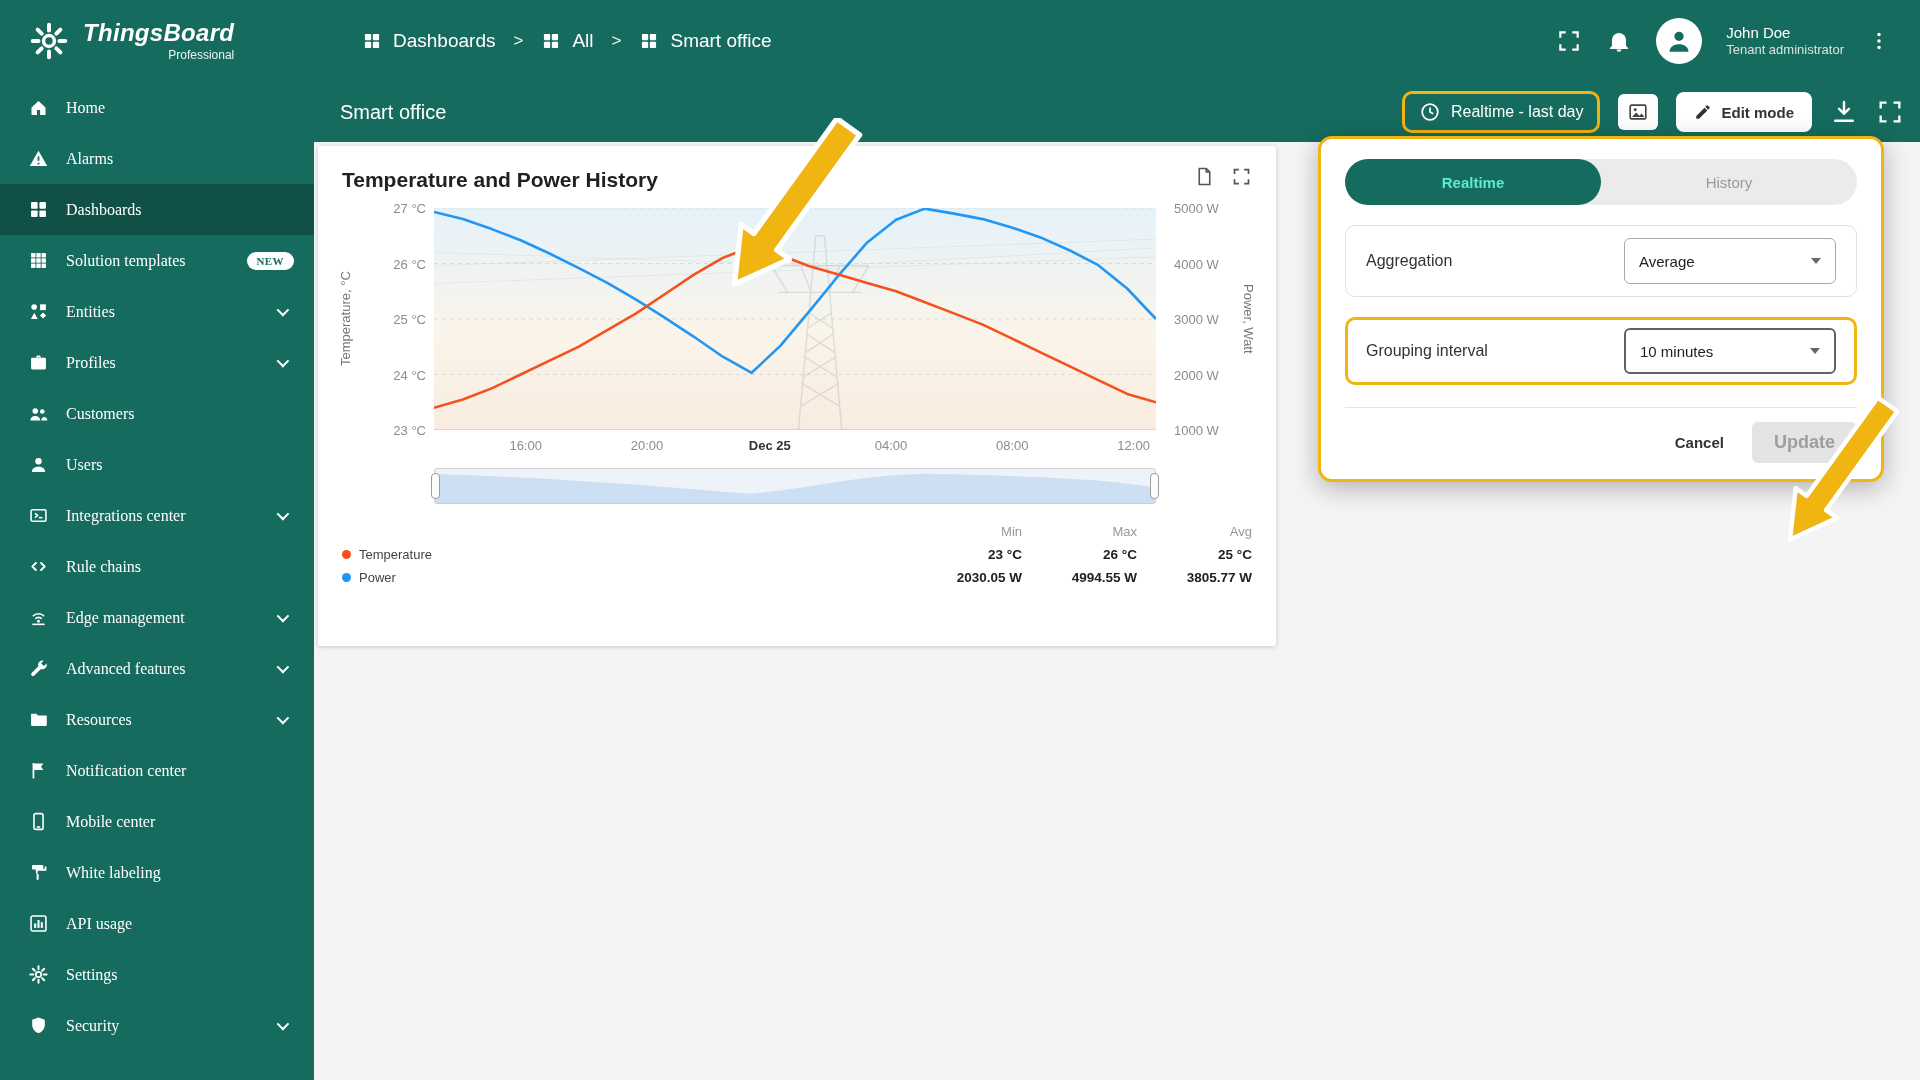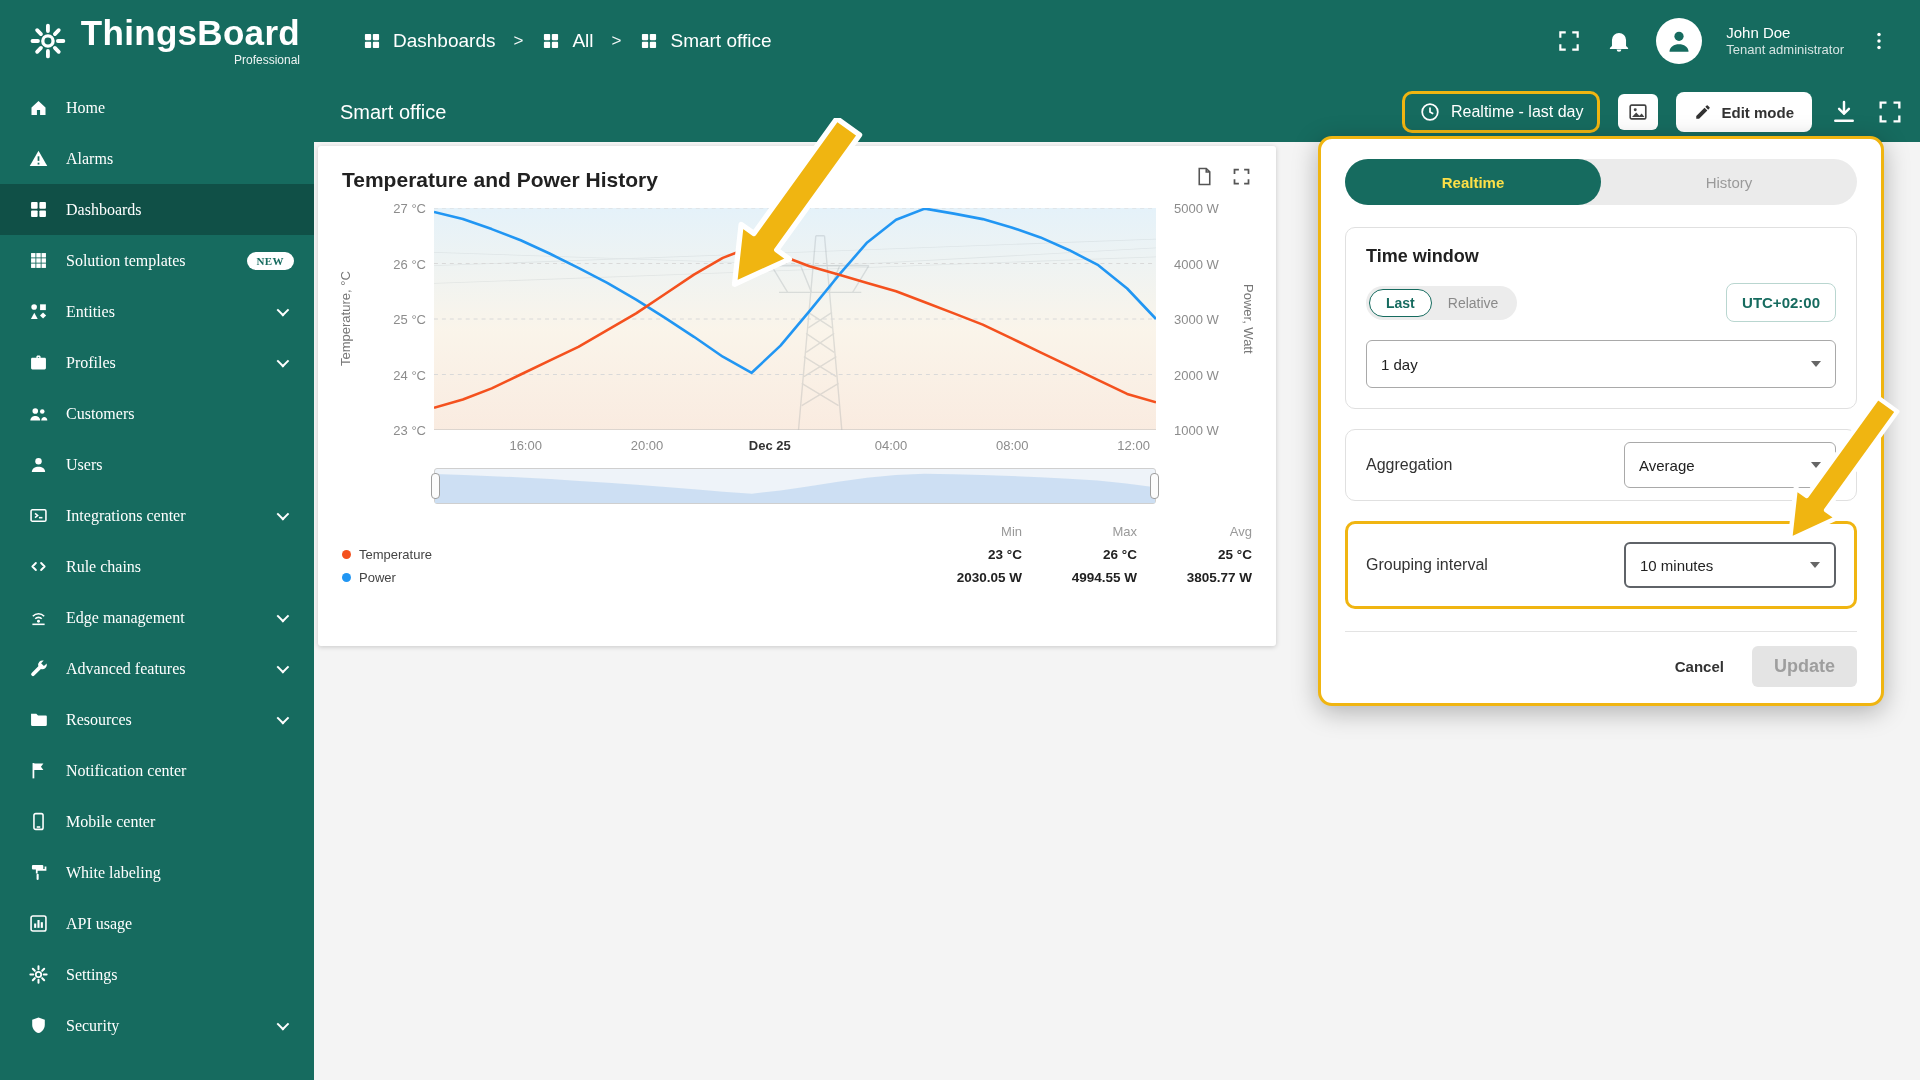--- a/index.html
+++ b/index.html
@@ -8,21 +8,21 @@
     --ink:#212121;
   }
   *{box-sizing:border-box;margin:0;padding:0;}
   html,body{width:1920px;height:1080px;overflow:hidden;}
   body{font-family:"Liberation Sans","DejaVu Sans",sans-serif;background:#f4f4f4;position:relative;color:var(--ink);}
 
   
   .header{position:absolute;top:0;left:0;width:1920px;height:82px;background:var(--teal);display:flex;align-items:center;color:#fff;z-index:20;}
   .logo{display:flex;align-items:center;gap:13px;padding-left:28px;width:300px;}
   .logo-text{display:flex;flex-direction:column;align-items:flex-end;}
-  .logo-title{font-size:35px;font-weight:600;letter-spacing:.3px;line-height:1;}
+  .logo-title{font-size:24px;font-weight:600;letter-spacing:.3px;line-height:1;font-style:italic;}
   .logo-sub{font-size:12px;opacity:.92;margin-top:3px;}
   .breadcrumb{display:flex;align-items:center;gap:18px;margin-left:62px;font-size:19px;}
   .bc-item{display:flex;align-items:center;gap:11px;cursor:pointer;}
   .bc-sep{font-size:17px;opacity:.95;}
   .header-right{margin-left:auto;display:flex;align-items:center;gap:24px;padding-right:30px;}
   .hicon{width:26px;height:26px;color:#fff;cursor:pointer;}
   .avatar{width:46px;height:46px;border-radius:50%;background:#fff;display:flex;align-items:center;justify-content:center;color:var(--teal);cursor:pointer;}
   .avatar svg{width:30px;height:30px;}
   .user-meta{line-height:1.3;}
   .user-name{font-size:15px;}
@@ -86,35 +86,35 @@
   .legend{display:grid;grid-template-columns:1fr 115px 115px 115px;row-gap:8px;margin-top:14px;font-size:13px;align-items:center;}
   .lh{color:#999;text-align:right;}
   .lval{font-weight:700;color:#222;text-align:right;font-size:13.5px;}
   .lname{display:flex;align-items:center;gap:8px;color:#444;cursor:pointer;}
   .legend-dot{width:9px;height:9px;border-radius:50%;background:#999;}
 
   
   .panel{position:absolute;left:1318px;top:136px;width:566px;background:#fff;border:3px solid var(--gold);border-radius:14px;box-shadow:0 6px 26px rgba(0,0,0,.28);padding:20px 24px 16px;z-index:50;}
   .tabs{display:flex;background:#ebebeb;border-radius:24px;height:46px;align-items:stretch;}
   .tab{flex:1;font-size:15px;color:#9a9a9a;display:flex;align-items:center;justify-content:center;border-radius:24px;cursor:pointer;}
-  .tab.active{background:var(--teal);color:#fde047;font-weight:600;}
+  .tab.active{background:var(--teal);color:#5eead4;font-weight:600;}
   .tw-box{border:1px solid #e0e0e0;border-radius:10px;margin-top:22px;padding:18px 20px 20px;}
   .tw-title{font-size:18px;font-weight:700;color:#212121;}
   .tw-row{display:flex;align-items:center;justify-content:space-between;margin-top:16px;}
   .seg{display:flex;align-items:center;background:#ececec;border-radius:20px;padding:3px;}
   .seg-opt{font-size:14px;color:#8a8a8a;padding:6px 16px;border-radius:17px;cursor:pointer;}
   .seg-opt.sel{background:#fff;border:1.5px solid var(--teal);color:var(--teal);font-weight:600;padding:5px 16px;}
   .tz-btn{border:1px solid #b9d6d0;color:var(--teal);font-weight:700;font-size:15px;border-radius:8px;padding:10px 15px;background:#fff;cursor:pointer;}
   .select{display:flex;align-items:center;justify-content:space-between;border:1px solid #a9a9a9;border-radius:6px;height:48px;padding:0 14px;font-size:15px;color:#222;cursor:pointer;background:#fff;}
   .select.full{margin-top:18px;}
   .caret{width:0;height:0;border-left:5.5px solid transparent;border-right:5.5px solid transparent;border-top:6.5px solid #666;}
   .row-box{border:1px solid #e0e0e0;border-radius:10px;margin-top:20px;padding:12px 20px;display:flex;align-items:center;justify-content:space-between;}
   .row-label{font-size:16px;color:#333;}
   .select.small{width:212px;height:46px;}
-  .row-box.gold{border:3px solid var(--gold);padding:18px 18px;}
+  .row-box.gold{border:3px solid var(--gold);padding:8px 18px;}
   .row-box.gold .select{border:2px solid #5f6368;}
   .panel-footer{border-top:1px solid #e3e3e3;margin-top:22px;padding-top:14px;display:flex;justify-content:flex-end;align-items:center;gap:10px;}
   .btn-cancel{font-size:15px;font-weight:600;color:#333;padding:10px 18px;border-radius:6px;background:transparent;border:none;cursor:pointer;}
   .btn-update{font-size:18px;font-weight:600;color:#9e9e9e;background:#e4e4e4;padding:10px 22px;border-radius:6px;border:none;cursor:pointer;}
 
   
   .annot{position:absolute;z-index:60;pointer-events:none;}
 </style>
 </head>
 <body>
@@ -586,34 +586,20 @@
     </div>
   </div>
 </div>
 
 <div class="panel">
   <div class="tabs">
     <div class="tab active">Realtime</div>
     <div class="tab">History</div>
   </div>
 
-  <div class="tw-box">
-    <div class="tw-title">Time window</div>
-    <div class="tw-row">
-      <div class="seg">
-        <div class="seg-opt sel">Last</div>
-        <div class="seg-opt">Relative</div>
-      </div>
-      <button class="tz-btn">UTC+02:00</button>
-    </div>
-    <div class="select full">
-      <span>1 day</span>
-      <span class="caret"></span>
-    </div>
-  </div>
 
   <div class="row-box">
     <div class="row-label">Aggregation</div>
     <div class="select small">
       <span>Average</span>
       <span class="caret"></span>
     </div>
   </div>
 
   <div class="row-box gold">

